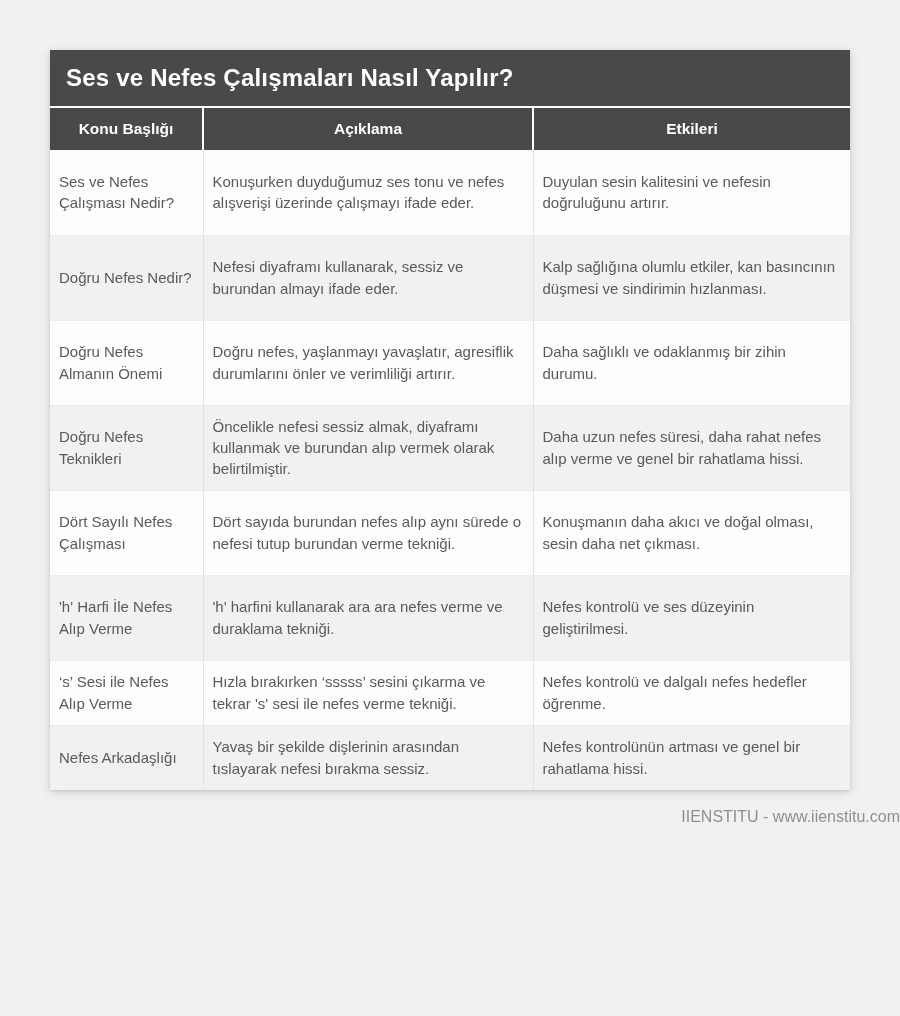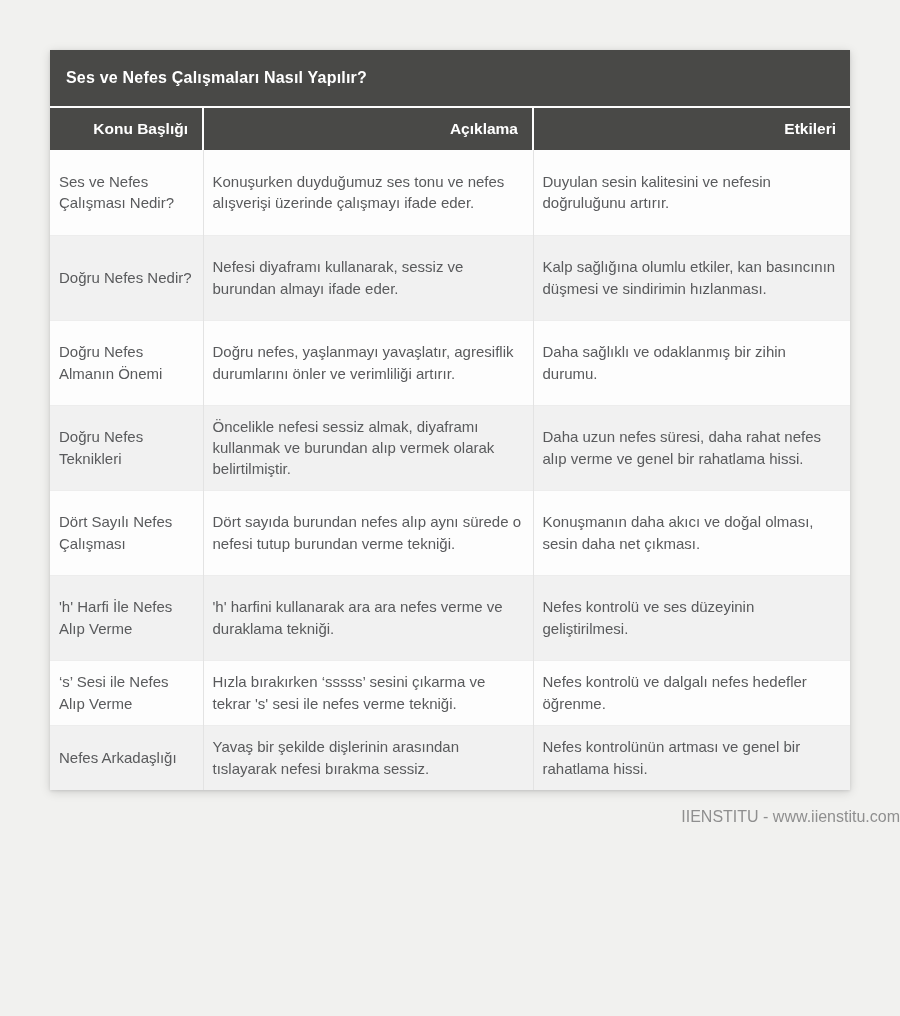--- a/index.html
+++ b/index.html
@@ -30,39 +30,39 @@
     background: var(--card-bg);
     box-shadow: 0 2px 10px rgba(0,0,0,0.14), 0 1px 3px rgba(0,0,0,0.10);
   }
   .title-bar {
     background: var(--dark);
     color: #ffffff;
     height: 58px;
     display: flex;
     align-items: center;
     padding: 0 16px;
-    font-size: 16px;
+    font-size: 24px;
     font-weight: bold;
     border-bottom: 2px solid var(--card-bg);
     letter-spacing: 0.2px;
   }
   table {
     width: 100%;
     border-collapse: collapse;
     table-layout: fixed;
   }
   col.c1 { width: 153px; }
   col.c2 { width: 330px; }
   col.c3 { width: 317px; }
   thead th {
     background: var(--dark);
     color: #ffffff;
     font-size: 15.5px;
     font-weight: bold;
-    text-align: right;
+    text-align: center;
     height: 42px;
     padding: 0 14px;
     border-right: 2px solid var(--card-bg);
   }
   thead th:last-child { border-right: none; }
   tbody td {
     padding: 10px 9px;
     font-size: 15px;
     line-height: 1.42;
     color: var(--body-text);

